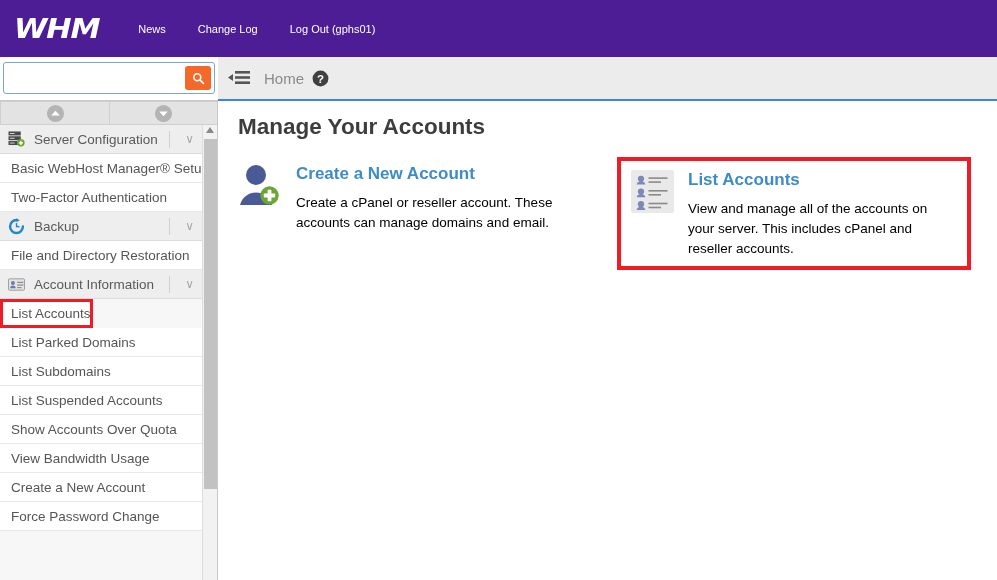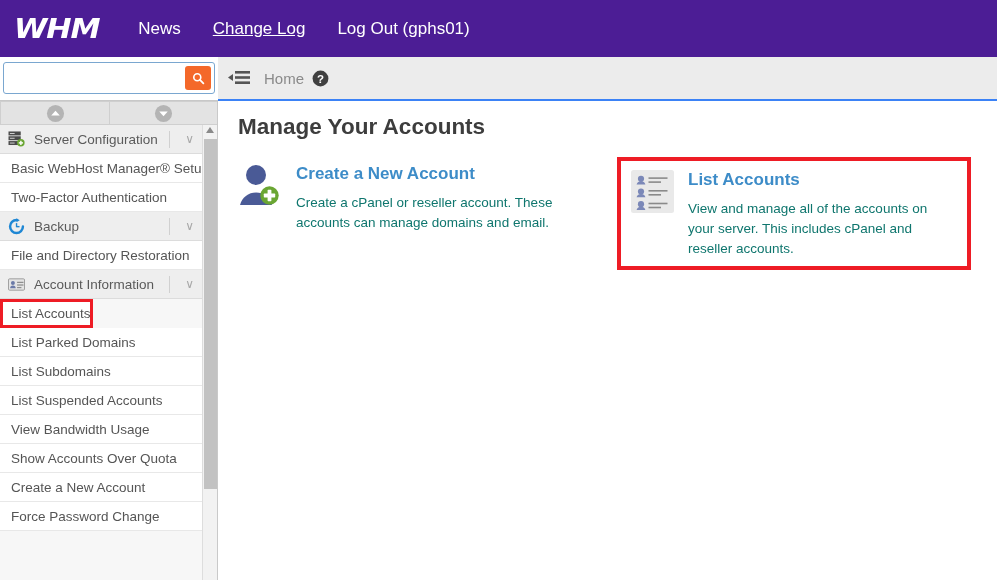--- a/index.html
+++ b/index.html
@@ -28,28 +28,28 @@
     font-weight: bold;
     font-style: italic;
     letter-spacing: -1px;
     color: #ffffff;
     transform: scaleX(1.12);
     transform-origin: left center;
     user-select: none;
   }
   .topnav-link {
     color: #ffffff;
-    font-size: 17px;
+    font-size: 11px;
     text-decoration: none;
     cursor: pointer;
     white-space: nowrap;
     text-align: right;
   }
   #nav-news      { margin-left: 48px; }
-  #nav-changelog { margin-left: 32px; text-decoration: underline; }
+  #nav-changelog { margin-left: 32px; }
   #nav-logout    { margin-left: 32px; }
 
   
   #searchstrip {
     position: absolute;
     top: 57px; left: 0;
     width: 218px; height: 44px;
     background: #ffffff;
     border-bottom: 1px solid #c8c8c8;
   }
@@ -267,21 +267,21 @@
     color: #3d8cc8;
     text-decoration: none;
     cursor: pointer;
     display: block;
     white-space: nowrap;
     line-height: 1.2;
   }
   .card-desc {
     margin-top: 9px;
     font-size: 13.5px;
-    color: #0f766e;
+    color: #000000;
     line-height: 1.48;
   }
   #desc-create { width: 262px; }
   #desc-list   { width: 258px; }
 </style>
 </head>
 <body>
 
 <div id="topbar">
   <div id="whm-logo">WHM</div>
@@ -407,24 +407,24 @@
     <div class="nav-item">
       <span class="i-label">List Parked Domains</span>
     </div>
     <div class="nav-item">
       <span class="i-label">List Subdomains</span>
     </div>
     <div class="nav-item">
       <span class="i-label">List Suspended Accounts</span>
     </div>
     <div class="nav-item">
+      <span class="i-label">Show Accounts Over Quota</span>
+    </div>
+    <div class="nav-item">
       <span class="i-label">View Bandwidth Usage</span>
-    </div>
-    <div class="nav-item">
-      <span class="i-label">Show Accounts Over Quota</span>
     </div>
 
 
     <div class="nav-item">
       <span class="i-label">Create a New Account</span>
     </div>
     <div class="nav-item">
       <span class="i-label">Force Password Change</span>
     </div>
 

